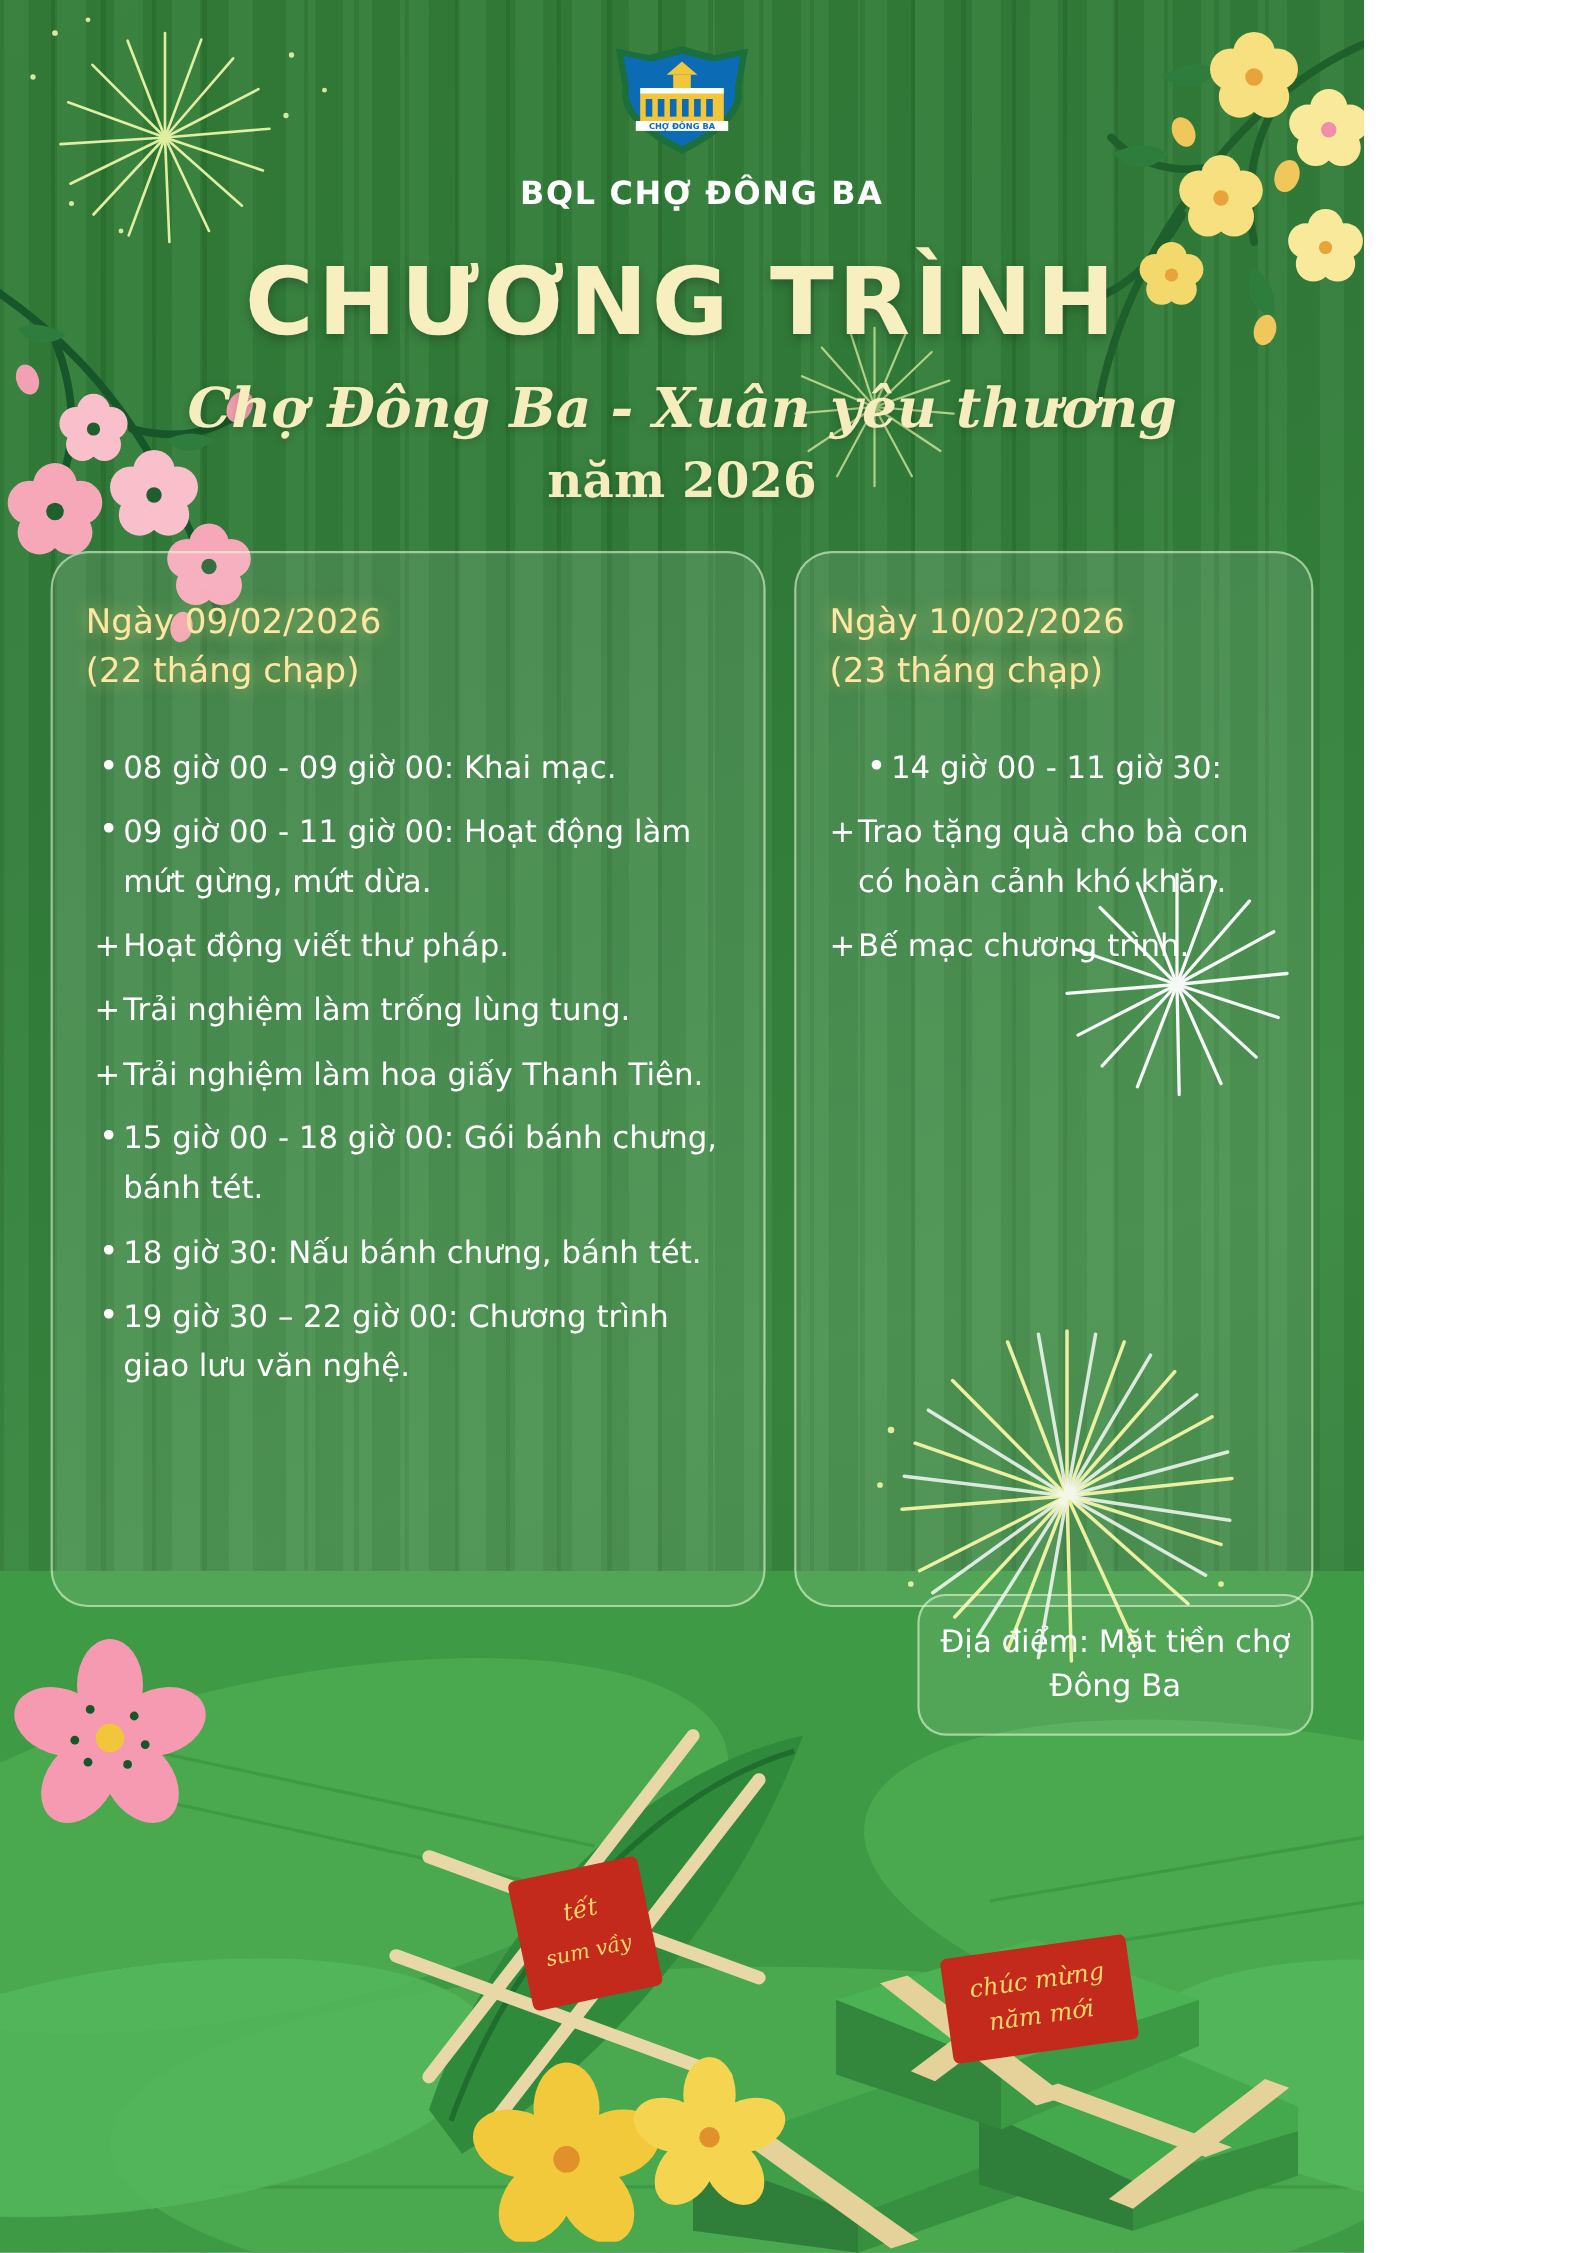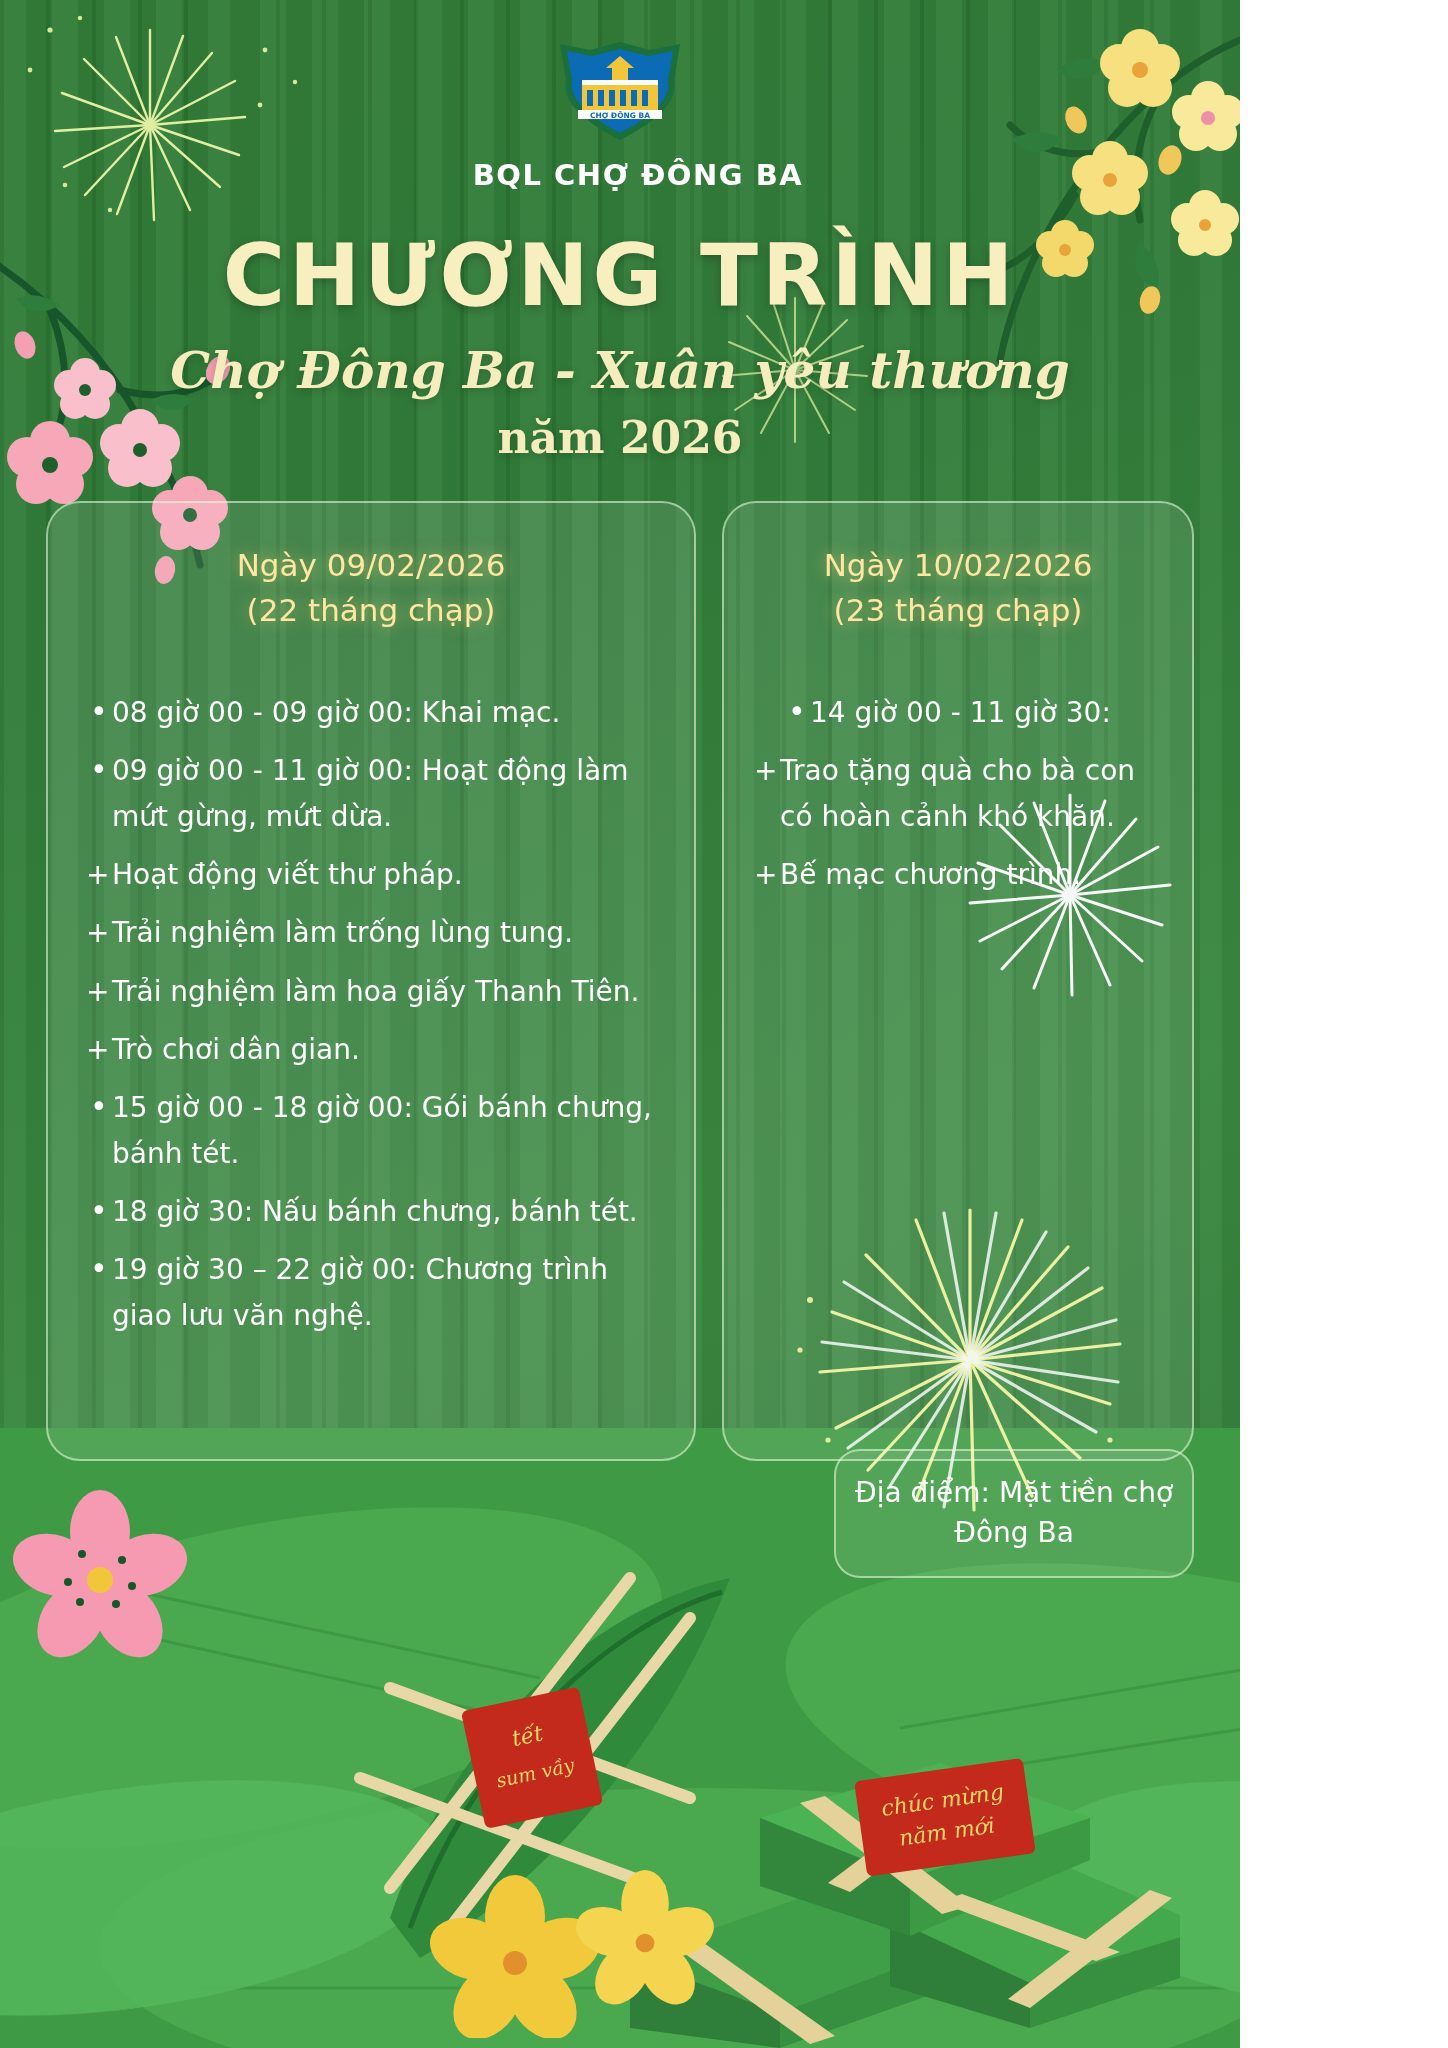--- a/index.html
+++ b/index.html
@@ -78,26 +78,26 @@
   .panel {
     border: 2px solid rgba(235,255,220,0.55);
     border-radius: 34px;
     background: rgba(255,255,255,0.10);
     padding: 40px 30px 38px 30px;
     min-height: 960px;
   }
   .panel-left  { flex: 0 0 650px; }
   .panel-right { flex: 1 1 auto; }
   .panel-date {
-    text-align: center;
+    text-align: left;
     color: #ffe7a3;
     font-size: 31px;
     line-height: 1.45;
     text-shadow: 0 0 16px rgba(255,220,120,0.55);
-    margin-bottom: 57px;
+    margin-bottom: 42px;
   }
   .panel-date .lunar { display: block; }
   .items { list-style: none; }
   .items li {
     color: #ffffff;
     font-size: 28px;
     line-height: 1.62;
     margin-bottom: 13px;
     padding-left: 34px;
     position: relative;
@@ -427,21 +427,20 @@
       <div class="panel-date">
         <span>Ngày 09/02/2026</span>
         <span class="lunar">(22 tháng chạp)</span>
       </div>
       <ul class="items">
         <li class="bullet">08 giờ 00 - 09 giờ 00: Khai mạc.</li>
         <li class="bullet">09 giờ 00 - 11 giờ 00: Hoạt động làm mứt gừng, mứt dừa.</li>
         <li class="plus">Hoạt động viết thư pháp.</li>
         <li class="plus">Trải nghiệm làm trống lùng tung.</li>
         <li class="plus">Trải nghiệm làm hoa giấy Thanh Tiên.</li>
-        <li class="plus">Trò chơi dân gian.</li>
         <li class="bullet">15 giờ 00 - 18 giờ 00: Gói bánh chưng, bánh tét.</li>
         <li class="bullet">18 giờ 30: Nấu bánh chưng, bánh tét.</li>
         <li class="bullet">19 giờ 30 – 22 giờ 00: Chương trình giao lưu văn nghệ.</li>
       </ul>
     </div>
 
     <div class="panel panel-right">
       <div class="panel-date">
         <span>Ngày 10/02/2026</span>
         <span class="lunar">(23 tháng chạp)</span>

